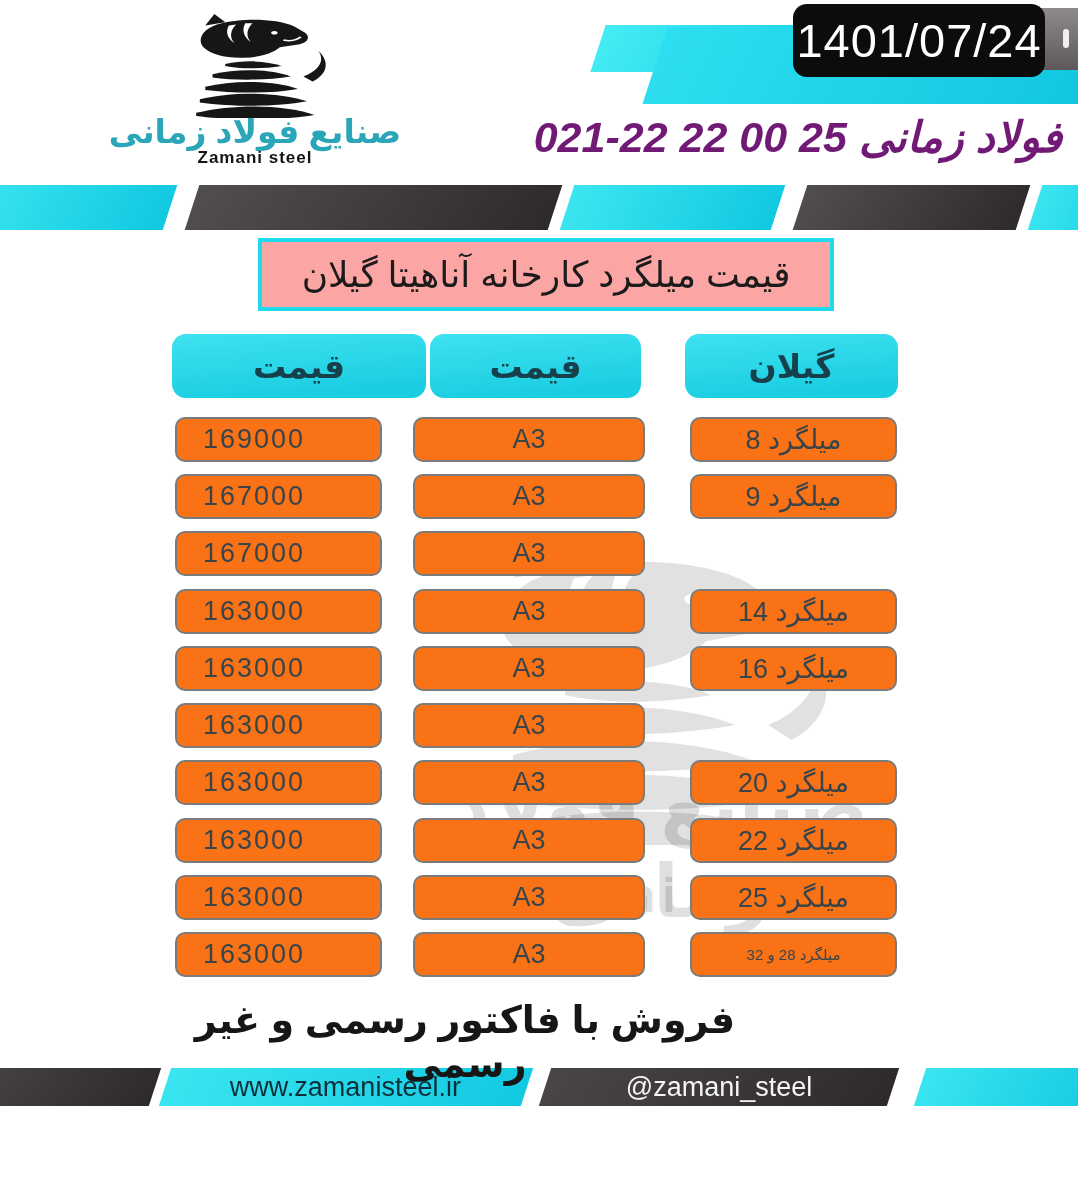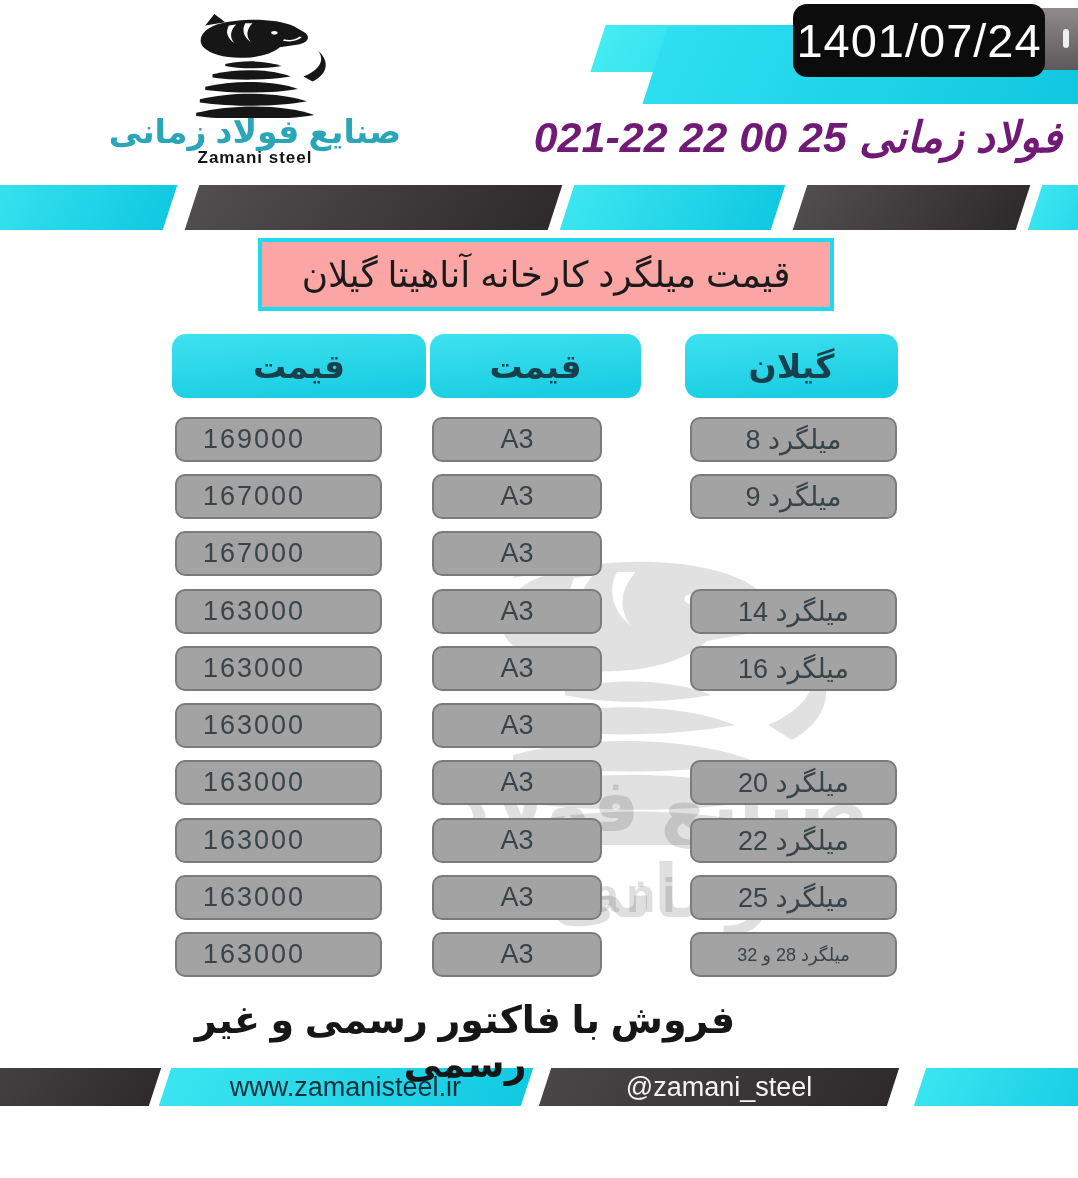--- a/index.html
+++ b/index.html
@@ -46,27 +46,27 @@
 
   
   .hdr{position:absolute;top:334px;height:64px;border-radius:14px;display:flex;align-items:center;
        justify-content:center;font-size:33px;font-weight:bold;color:#16404b;direction:rtl;
        background:linear-gradient(175deg,#3ee2ef 0%,#1bcde2 85%);z-index:3;}
   .hdr.price{left:172px;width:254px;}
   .hdr.grade{left:430px;width:211px;}
   .hdr.size{left:685px;width:213px;}
 
   .row{position:absolute;left:0;width:100%;height:45px;z-index:3;}
-  .cell{position:absolute;top:0;height:45px;background:#a3a3a3;border:2px solid #7b7b7b;
+  .cell{position:absolute;top:0;height:45px;background:#f97316;border:2px solid #7b7b7b;
         border-radius:10px;box-sizing:border-box;display:flex;align-items:center;
         justify-content:center;font-size:27px;color:#39444a;}
   .cell.price{left:175px;width:207px;justify-content:flex-start;padding-left:26px;letter-spacing:2px;}
-  .cell.grade{left:432px;width:170px;}
+  .cell.grade{left:413px;width:232px;}
   .cell.size{left:690px;width:207px;direction:rtl;text-align:right;}
-  .cell.size.small{font-size:18px;}
+  .cell.size.small{font-size:15px;}
 
   
   .wm{position:absolute;z-index:1;opacity:0.12;}
   .wm-fa{left:350px;top:762px;width:620px;text-align:center;direction:rtl;
          font-size:74px;font-weight:bold;color:#000;}
   .wm-en{left:350px;top:868px;width:620px;text-align:center;
          font-size:48px;font-weight:bold;color:#000;letter-spacing:7px;}
 
   
   .slogan{position:absolute;left:150px;top:998px;width:630px;text-align:center;direction:rtl;

